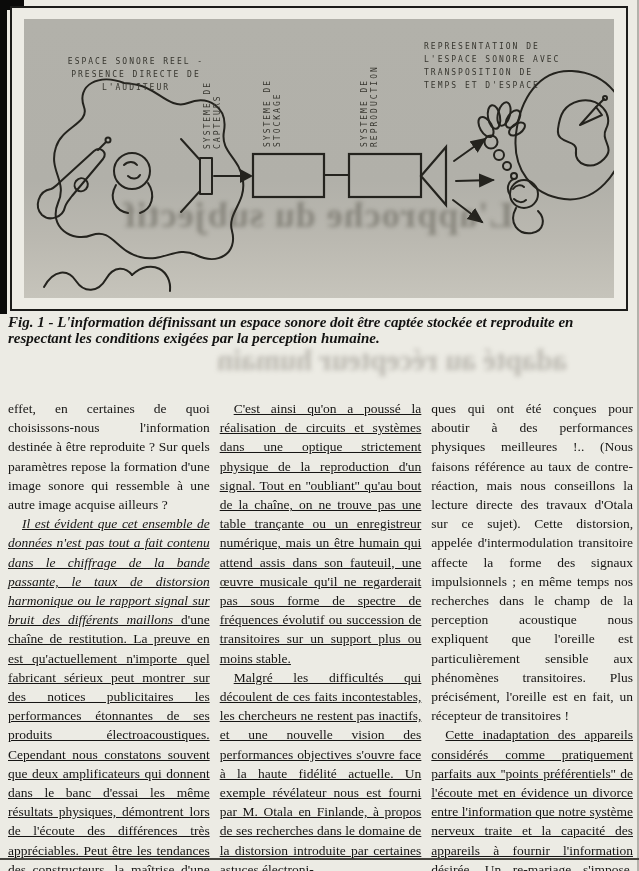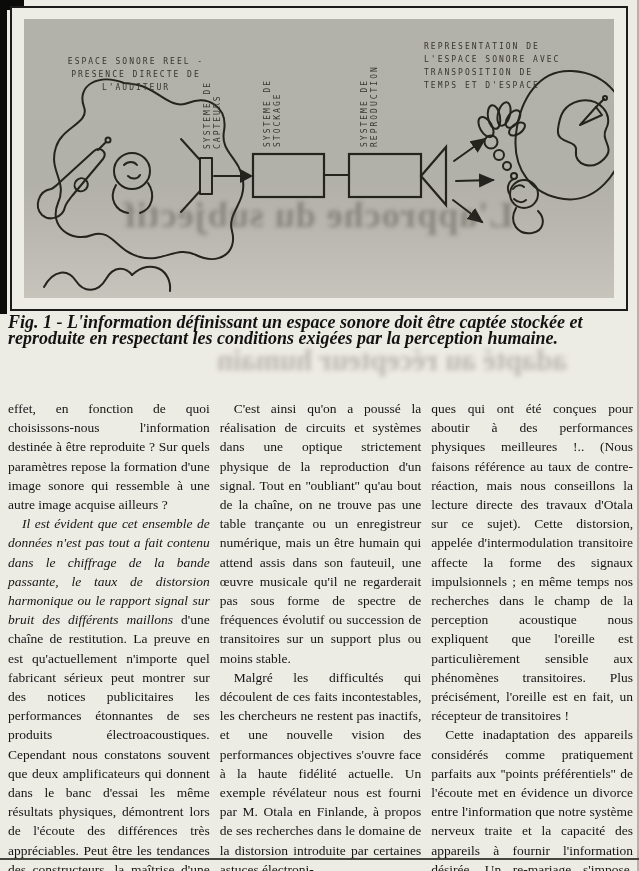--- a/index.html
+++ b/index.html
@@ -30,27 +30,27 @@
     font-family:"Liberation Serif",serif;font-weight:bold;white-space:nowrap;
     pointer-events:none;
   }
   .ghost-1{top:194px;left:18px;width:600px;font-size:36px;letter-spacing:1px;
     text-align:center;color:rgba(60,57,47,0.38);filter:blur(2px);}
   .ghost-2{top:344px;left:150px;width:484px;font-size:29px;
     text-align:center;color:rgba(68,64,54,0.30);filter:blur(2.6px);}
 
   .caption{
     position:absolute;left:8px;top:314px;width:630px;
-    font-style:italic;font-weight:bold;font-size:18px;line-height:16px;color:#131312;
+    font-style:italic;font-weight:bold;font-size:15px;line-height:16px;color:#131312;
   }
 
   .columns{position:absolute;left:8px;top:399px;width:625px;display:flex;gap:10px;}
   .col{width:202px;font-size:13.5px;line-height:19.2px;text-align:justify;color:#161514;}
   .col p{margin:0;}
-  .col p.indent{text-indent:14px;}
+  .col p.indent{text-indent:14px;text-decoration:underline;}
   .italic{font-style:italic;}
 
   .bottom-rule{position:absolute;left:0;top:858px;width:639px;height:2px;background:#46453f;}
 </style>
 </head>
 <body>
 
 <div class="scan-bar-left"></div>
 <div class="scan-corner"></div>
 <div class="scan-edge-right"></div>
@@ -164,21 +164,21 @@
   </div>
 </div>
 
 <div class="ghost ghost-1">L'approche du subjectif</div>
 <div class="ghost ghost-2">adapté au récepteur humain</div>
 
 <div class="caption">Fig. 1 - L'information définissant un espace sonore doit être captée stockée et reproduite en respectant les conditions exigées par la perception humaine.</div>
 
 <div class="columns">
   <div class="col">
-    <p>effet, en fonction de quoi choisissons-nous l'information destinée à être reproduite ? Sur quels paramètres repose la formation d'une image sonore qui ressemble à une autre image acquise ailleurs ?</p>
+    <p>effet, en certaines de quoi choisissons-nous l'information destinée à être reproduite ? Sur quels paramètres repose la formation d'une image sonore qui ressemble à une autre image acquise ailleurs ?</p>
     <p class="indent"><span class="italic">Il est évident que cet ensemble de données n'est pas tout a fait contenu dans le chiffrage de la bande passante, le taux de distorsion harmonique ou le rapport signal sur bruit des différents maillons</span><span> d'une chaîne de restitution. La preuve en est qu'actuellement n'importe quel fabricant sérieux peut montrer sur des notices publicitaires les performances étonnantes de ses produits électroacoustiques. Cependant nous constatons souvent que deux amplificateurs qui donnent dans le banc d'essai les même résultats physiques, démontrent lors de l'écoute des différences très appréciables. Peut être les tendances des constructeurs, la maîtrise d'une certaine partie de la technologie... et les considérations commerciales ont-elles entraîné la conception de matériel de haute</span></p>
   </div>
   <div class="col">
     <p class="indent">C'est ainsi qu'on a poussé la réalisation de circuits et systèmes dans une optique strictement physique de la reproduction d'un signal. Tout en ''oubliant'' qu'au bout de la chaîne, on ne trouve pas une table trançante ou un enregistreur numérique, mais un être humain qui attend assis dans son fauteuil, une œuvre musicale qu'il ne regarderait pas sous forme de spectre de fréquences évolutif ou succession de transitoires sur un support plus ou moins stable.</p>
     <p class="indent">Malgré les difficultés qui découlent de ces faits incontestables, les chercheurs ne restent pas inactifs, et une nouvelle vision des performances objectives s'ouvre face à la haute fidélité actuelle. Un exemple révélateur nous est fourni par M. Otala en Finlande, à propos de ses recherches dans le domaine de la distorsion introduite par certaines astuces électroni-</p>
   </div>
   <div class="col">
     <p>ques qui ont été conçues pour aboutir à des performances physiques meilleures !.. (Nous faisons référence au taux de contre-réaction, mais nous conseillons la lecture directe des travaux d'Otala sur ce sujet). Cette distorsion, appelée d'intermodulation transitoire affecte la forme des signaux impulsionnels ; en même temps nos recherches dans le champ de la perception acoustique nous expliquent que l'oreille est particulièrement sensible aux phénomènes transitoires. Plus précisément, l'oreille est en fait, un récepteur de transitoires !</p>
     <p class="indent">Cette inadaptation des appareils considérés comme pratiquement parfaits aux ''points préférentiels'' de l'écoute met en évidence un divorce entre l'information que notre système nerveux traite et la capacité des appareils à fournir l'information désirée. Un re-mariage s'impose, analysons donc nos moyens. Commençons notre marche vers la vérité par une voie d'étude de l'espace sonore en partant des considérations sub-</p>
   </div>

